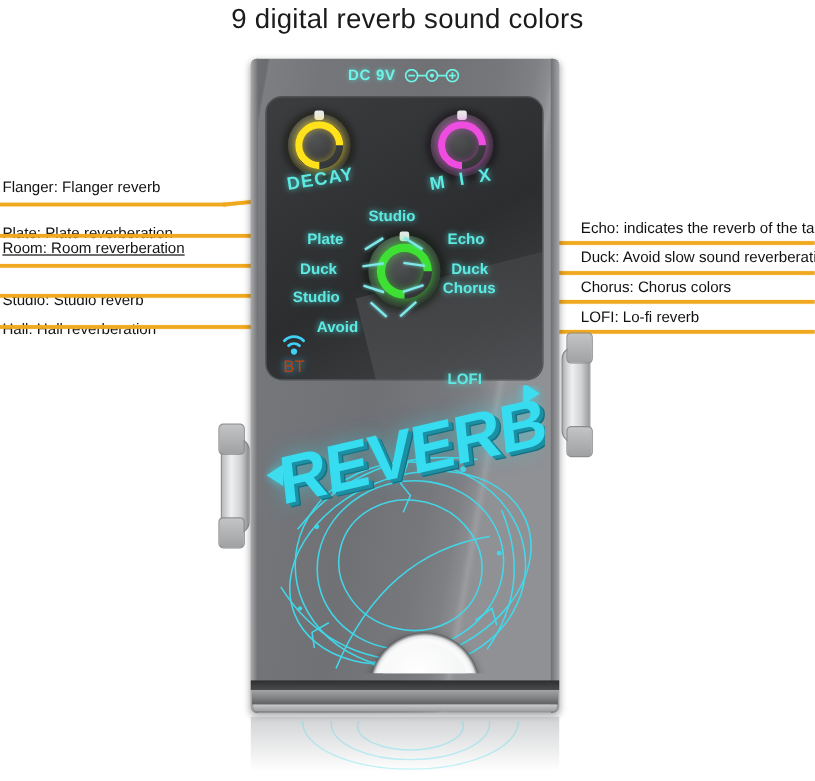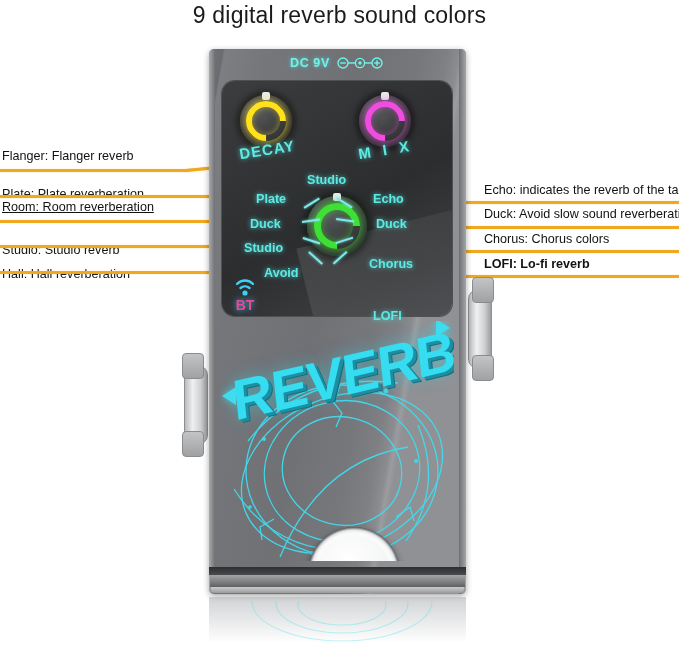--- a/index.html
+++ b/index.html
@@ -93,21 +93,21 @@
 
   
   .mode{position:absolute;font-size:12.6px;font-weight:bold;color:#5ee9e2;
     text-shadow:0 0 5px rgba(80,230,225,.85);white-space:nowrap;}
   .spoke{position:absolute;height:1.6px;background:#7fe9ea;transform-origin:left center;
     box-shadow:0 0 3px rgba(120,233,234,.8);}
 
   
   .bt{position:absolute;left:26px;top:228px;text-align:center;}
   .bt .glyph{display:block;}
-  .bt .txt{display:block;font-size:14px;font-weight:bold;color:#ec4899;
+  .bt .txt{display:block;font-size:14px;font-weight:normal;color:#c2410c;
     text-shadow:0 0 6px rgba(60,200,245,.9);margin-top:-2px;}
 
   
   .logo{position:absolute;left:14px;top:272px;width:234px;height:240px;overflow:hidden;}
   .reverb{position:absolute;left:10px;top:22px;font-size:56px;font-weight:bold;
     color:#36dcf0;letter-spacing:-1px;transform:rotate(-13deg) skewX(-7deg);
     text-shadow:3px 3px 0 #1b8fa3,4px 4px 0 #166e7e,0 0 16px rgba(54,220,240,.55);
     font-family:"Liberation Sans",sans-serif;}
   .tri{position:absolute;width:0;height:0;}
   .tri.l{border-top:9px solid transparent;border-bottom:9px solid transparent;
@@ -150,21 +150,21 @@
 
 <div class="dot" style="left:298px;top:174px;"></div>
 <div class="dot" style="left:243px;top:190px;"></div>
 <div class="dot" style="left:237px;top:215px;"></div>
 <div class="dot" style="left:234px;top:240px;"></div>
 <div class="dot" style="left:250px;top:266px;"></div>
 
 <div class="anno right" style="top:184px;">Echo: indicates the reverb of the tape</div>
 <div class="anno right" style="top:208px;">Duck: Avoid slow sound reverberation</div>
 <div class="anno right" style="top:233px;">Chorus: Chorus colors</div>
-<div class="anno right" style="top:258px;font-weight:bold;">LOFI: Lo-fi reverb</div>
+<div class="anno right" style="top:258px;">LOFI: Lo-fi reverb</div>
 
 <div class="lead" style="left:422px;top:201px;width:257px;"></div>
 <div class="lead" style="left:412px;top:226px;width:267px;"></div>
 <div class="lead" style="left:434px;top:250px;width:245px;"></div>
 <div class="lead" style="left:410px;top:275px;width:269px;"></div>
 
 <div class="dot" style="left:418px;top:196px;"></div>
 <div class="dot" style="left:408px;top:221px;"></div>
 <div class="dot" style="left:430px;top:245px;"></div>
 <div class="dot" style="left:406px;top:270px;"></div>
@@ -230,21 +230,21 @@
   <div class="spoke" style="left:141px;top:202px;width:18px;transform:rotate(138deg);"></div>
 
   <div class="mode" style="left:101px;top:124px;">Studio</div>
   <div class="mode" style="left:50px;top:143px;">Plate</div>
   <div class="mode" style="left:44px;top:168px;">Duck</div>
   <div class="mode" style="left:38px;top:192px;">Studio</div>
   <div class="mode" style="left:58px;top:217px;">Avoid</div>
 
   <div class="mode" style="left:167px;top:143px;">Echo</div>
   <div class="mode" style="left:170px;top:168px;">Duck</div>
-  <div class="mode" style="left:163px;top:208px;text-align:center;">Chorus</div>
+  <div class="mode" style="left:163px;top:184px;text-align:center;">Chorus</div>
   <div class="mode" style="left:167px;top:217px;margin-top:43px;">LOFI</div>
 
   <div class="bt">
     <svg class="glyph" width="26" height="22" viewBox="0 0 26 22">
       <path d="M5 7 A11 11 0 0 1 21 7" fill="none" stroke="#3fd0f5" stroke-width="2.4" stroke-linecap="round"></path>
       <path d="M8.5 11 A7 7 0 0 1 17.5 11" fill="none" stroke="#3fd0f5" stroke-width="2.4" stroke-linecap="round"></path>
       <circle cx="13" cy="16" r="2.6" fill="#3fd0f5"></circle>
     </svg>
     <span class="txt">BT</span>
   </div>

